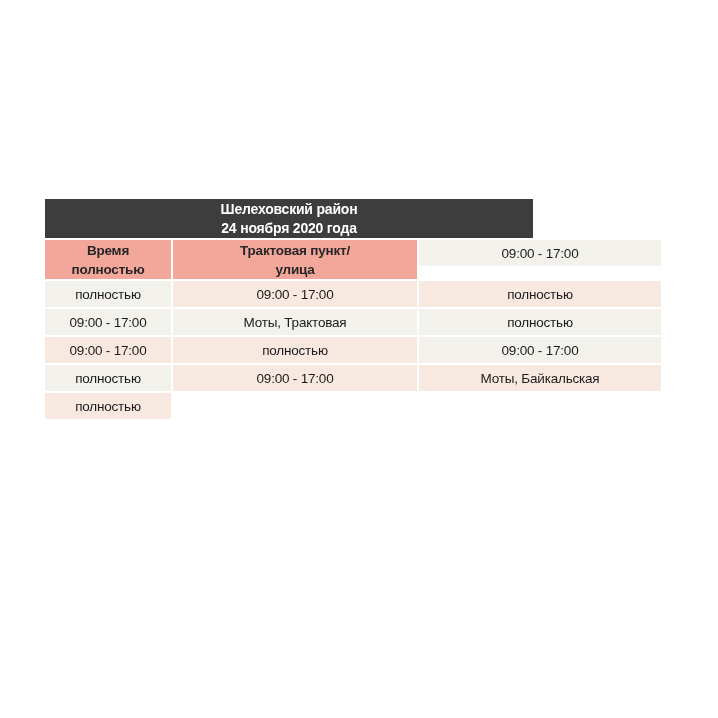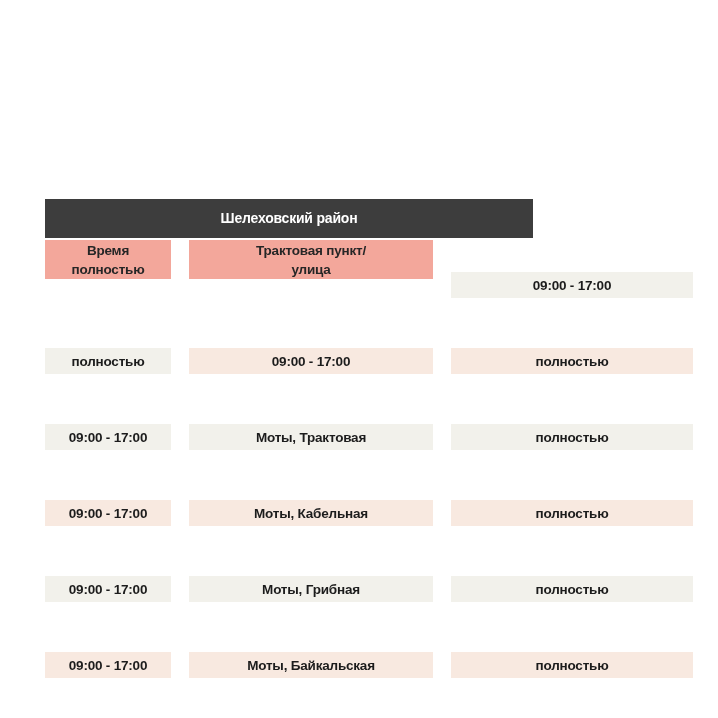--- a/index.html
+++ b/index.html
@@ -34,21 +34,21 @@
     text-align: center;
     font-weight: bold;
     font-size: 14px;
     line-height: 19px;
     letter-spacing: -0.2px;
     margin-bottom: 2px;
   }
   .grid {
     display: grid;
     grid-template-columns: 126px 244px 242px;
-    gap: 18px;
+    gap: 2px;
     background: #ffffff;
   }
   .hcell {
     height: 39px;
     background: #f3a79b;
     color: #262626;
     display: flex;
     flex-direction: column;
     justify-content: center;
     align-items: center;
@@ -57,62 +57,60 @@
     font-size: 13.5px;
     line-height: 19px;
     letter-spacing: -0.2px;
   }
   .cell {
     height: 26px;
     display: flex;
     justify-content: center;
     align-items: center;
     text-align: center;
-    font-weight: bold;
+    font-weight: normal;
     font-size: 13.5px;
     color: #1c1c1c;
     letter-spacing: -0.2px;
     white-space: nowrap;
-    margin-top: 32px;
   }
   .cell.odd  { background: #f2f1eb; }
   .cell.even { background: #f8e9e0; }
 </style>
 </head>
 <body>
 
 <div class="page">
   <div class="outage-table">
 
     <div class="table-title">
       <div>Шелеховский район</div>
+      <div>24 ноября 2020 года</div>
     </div>
 
     <div class="grid">
       <div class="hcell">
         <span>Время</span>
         <span>полностью</span>
       </div>
       <div class="hcell">
         <span>Трактовая пункт/</span>
         <span>улица</span>
       </div>
 
     <div class="cell odd">09:00 - 17:00</div>
         <div class="cell odd">полностью</div>
         <div class="cell even">09:00 - 17:00</div>
         <div class="cell even">полностью</div>
         <div class="cell odd">09:00 - 17:00</div>
         <div class="cell odd">Моты, Трактовая</div>
         <div class="cell odd">полностью</div>
         <div class="cell even">09:00 - 17:00</div>
-        <div class="cell even">Моты, Кабельная</div>
         <div class="cell even">полностью</div>
         <div class="cell odd">09:00 - 17:00</div>
-        <div class="cell odd">Моты, Грибная</div>
         <div class="cell odd">полностью</div>
         <div class="cell even">09:00 - 17:00</div>
         <div class="cell even">Моты, Байкальская</div>
         <div class="cell even">полностью</div>
       </div>
 
   </div>
 </div>
 
 </body></html>

